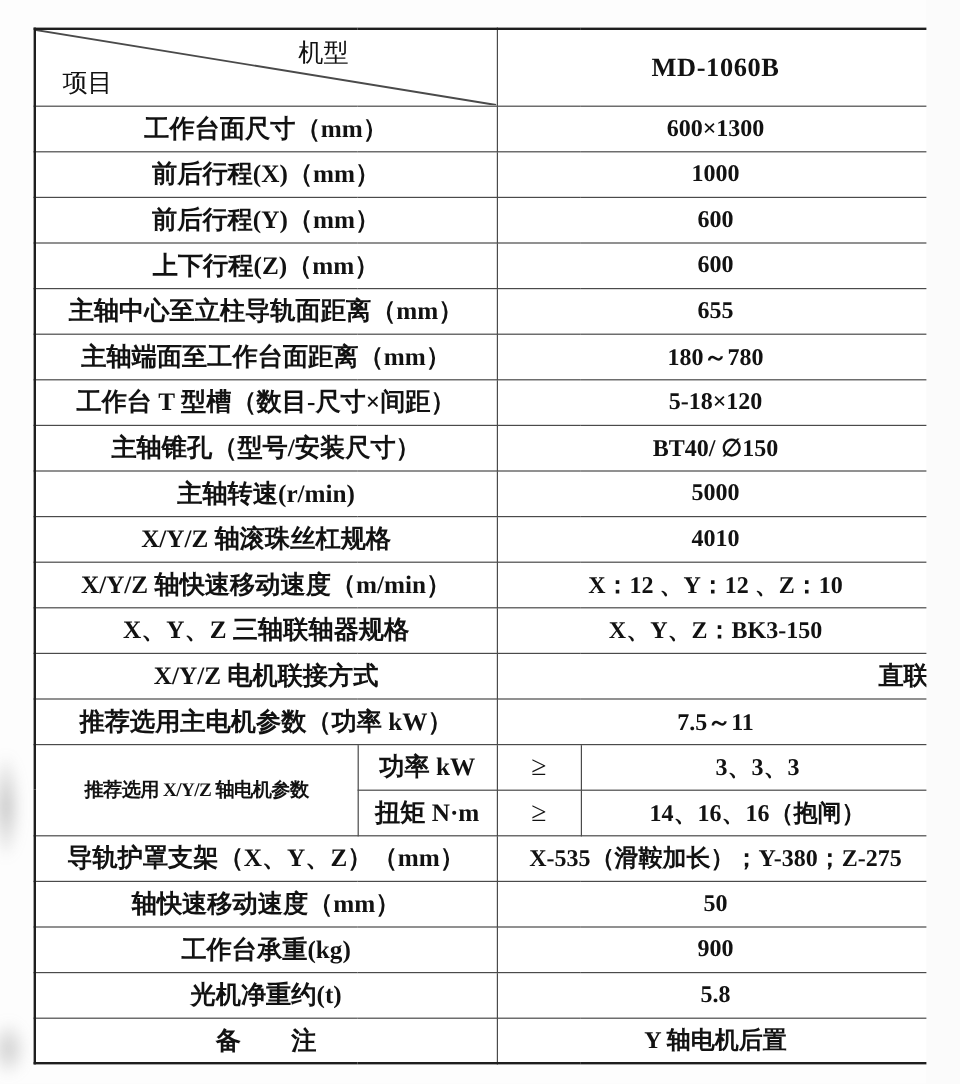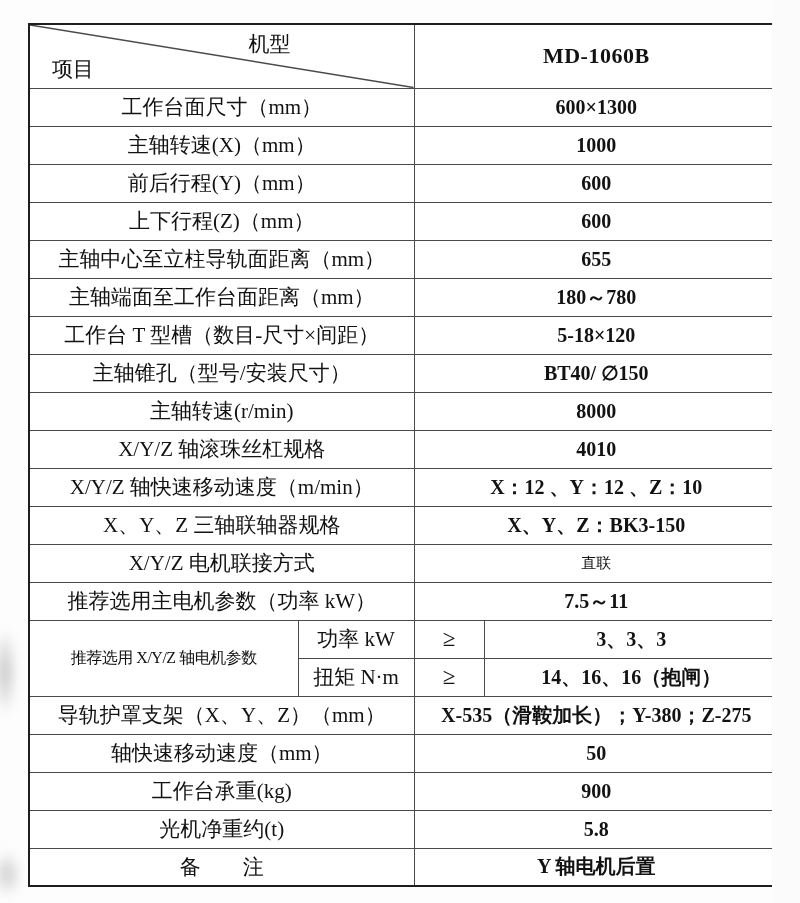--- a/index.html
+++ b/index.html
@@ -42,29 +42,29 @@
     text-align: center;
     vertical-align: middle;
     color: #121212;
     overflow: hidden;
     white-space: nowrap;
   }
   tr { height: 38px; }
   tr.header-row { height: 64px; }
   .lbl {
     font-size: 21px;
-    font-weight: normal;
+    font-weight: bold;
   }
   .lbl-tight { font-size: 16px; letter-spacing: -0.5px; }
   .val {
     font-size: 20px;
     font-weight: bold;
     margin-left: 44px;
   }
-  .val-regular { font-weight: normal; font-size: 15px; }
+  .val-regular { font-weight: bold; font-size: 21px; text-align: right; }
   .op-cell { font-size: 23px; font-weight: normal; }
   .model-cell { font-size: 22px; font-weight: bold; letter-spacing: 0.5px; font-family: Liberation Serif, serif; }
   
   .diag-cell {
     position: relative;
     padding: 0;
   }
   .diag-cell svg {
     position: absolute;
     left: 0; top: 0;
@@ -107,21 +107,21 @@
           <span class="diag-bottom">项目</span>
         </td>
         <td class="model-cell" colspan="2">MD-1060B</td>
       </tr>
 
       <tr>
         <td class="lbl" colspan="2">工作台面尺寸（mm）</td>
         <td class="val" colspan="2">600×1300</td>
       </tr>
       <tr>
-        <td class="lbl" colspan="2">主轴转速(X)（mm）</td>
+        <td class="lbl" colspan="2">前后行程(X)（mm）</td>
         <td class="val" colspan="2">1000</td>
       </tr>
       <tr>
         <td class="lbl" colspan="2">前后行程(Y)（mm）</td>
         <td class="val" colspan="2">600</td>
       </tr>
       <tr>
         <td class="lbl" colspan="2">上下行程(Z)（mm）</td>
         <td class="val" colspan="2">600</td>
       </tr>
@@ -136,21 +136,21 @@
       <tr>
         <td class="lbl" colspan="2">工作台 T 型槽（数目-尺寸×间距）</td>
         <td class="val" colspan="2">5-18×120</td>
       </tr>
       <tr>
         <td class="lbl" colspan="2">主轴锥孔（型号/安装尺寸）</td>
         <td class="val" colspan="2">BT40/ ∅150</td>
       </tr>
       <tr>
         <td class="lbl" colspan="2">主轴转速(r/min)</td>
-        <td class="val" colspan="2">8000</td>
+        <td class="val" colspan="2">5000</td>
       </tr>
       <tr>
         <td class="lbl" colspan="2">X/Y/Z 轴滚珠丝杠规格</td>
         <td class="val" colspan="2">4010</td>
       </tr>
       <tr>
         <td class="lbl" colspan="2">X/Y/Z 轴快速移动速度（m/min）</td>
         <td class="val" colspan="2">X：12 、Y：12 、Z：10</td>
       </tr>
       <tr>

